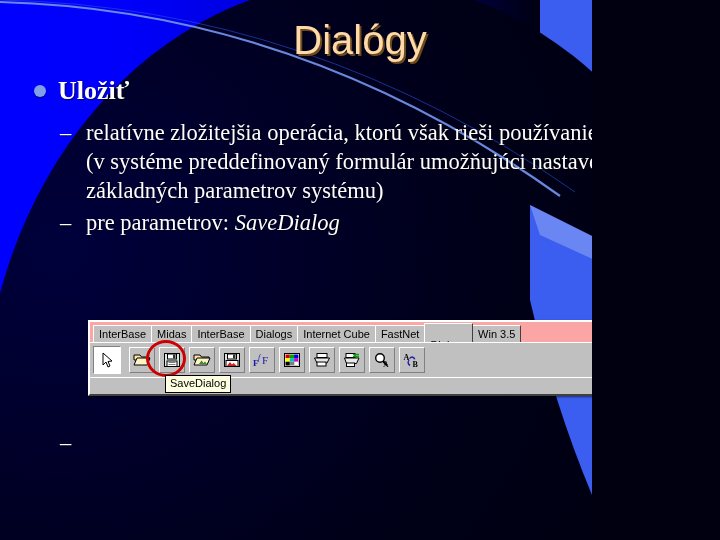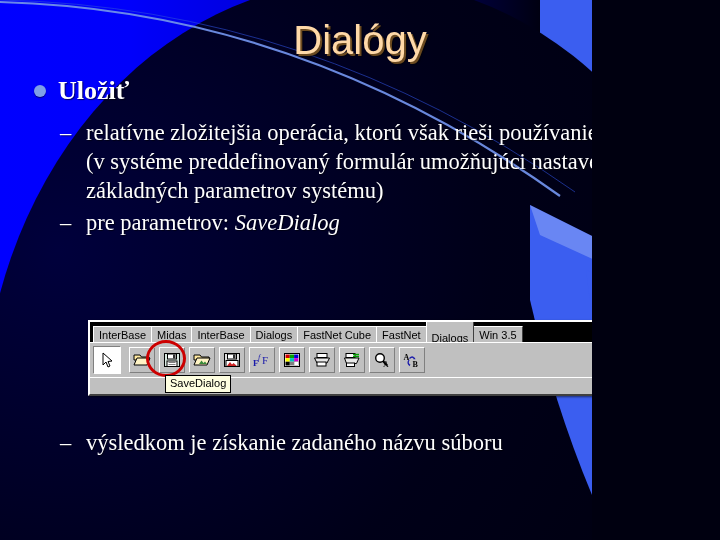--- a/index.html
+++ b/index.html
@@ -91,23 +91,23 @@
     width:570px;
     background:#c0c0c0;
     border-top:2px solid #ffffff;
     border-left:2px solid #ffffff;
     border-right:2px solid #404040;
     border-bottom:2px solid #404040;
     font-family:"Liberation Sans", sans-serif;
     box-shadow:1px 1px 2px rgba(0,0,0,.55);
   }
   #tabrow{
-    display:flex;align-items:center;
+    display:flex;align-items:flex-start;
     height:19px;padding:1px 1px 0 3px;
-    background:#000000;
+    background:#fca5a5;
     overflow:hidden;
   }
   .tab{
     font-size:11px;line-height:15px;
     color:#000;
     padding:1px 5px 1px 5px;
     margin-right:-1px;
     height:15px;
     background:#c0c0c0;
     border-top:1px solid #ffffff;
@@ -238,21 +238,21 @@
 
   </div>
 
   <div id="palette">
 
     <div id="tabrow">
       <div class="tab">InterBase</div>
       <div class="tab">Midas</div>
       <div class="tab">InterBase</div>
       <div class="tab">Dialogs</div>
-      <div class="tab">FastNet Cube</div>
+      <div class="tab">Internet Cube</div>
       <div class="tab">FastNet</div>
       <div class="tab active">Dialogs</div>
       <div class="tab">Win 3.5</div>
       <div class="scroller">
         <div class="scrbtn">◄</div>
         <div class="scrbtn">►</div>
       </div>
     </div>
 
     <div id="paltoolbar">
@@ -368,16 +368,15 @@
       <div class="winbtn">❐</div>
       <div class="winbtn">✕</div>
     </div>
 
   </div>
 
   <div id="tooltip">SaveDialog</div>
 
   <div class="lvl2" style="position:absolute;left:60px;top:428px;margin:0;">
     <span class="dash">–</span>
-    <span>výsledkom je získanie zadaného názvu súboru</span>
   </div>
 
 </div>
 
 </body></html>

